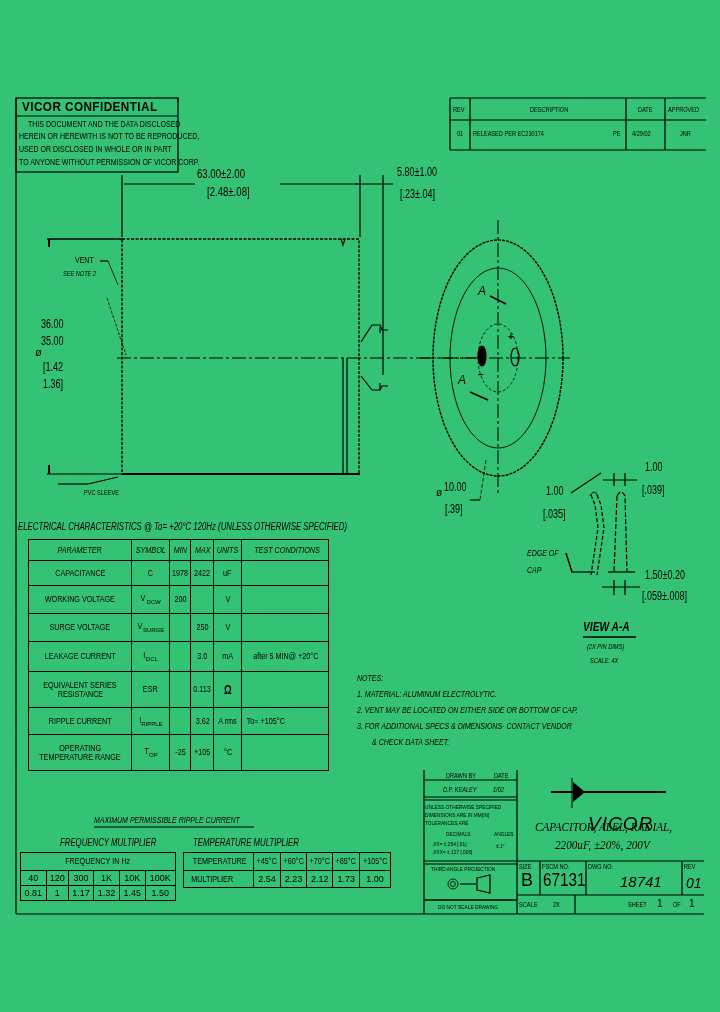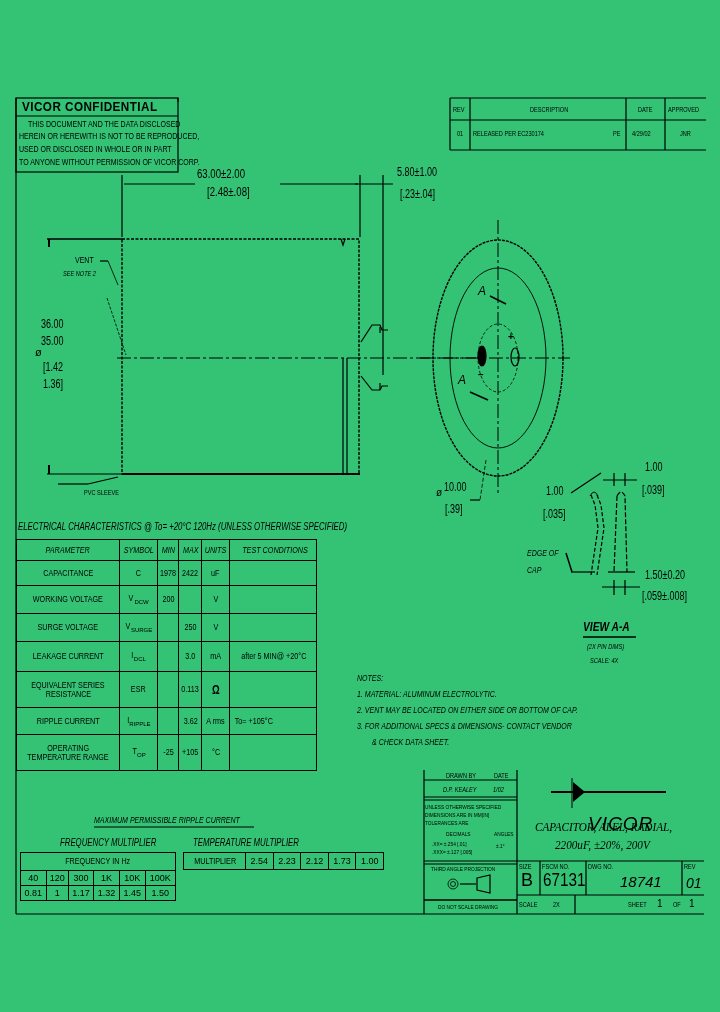--- a/index.html
+++ b/index.html
@@ -168,21 +168,21 @@
 <div class="t" style="left:642px;top:484px;font-size:12px;transform:scaleX(.75);transform-origin:left top;">[.039]</div>
 <div class="t sm ital" style="left:527px;top:549px;">EDGE OF</div>
 <div class="t sm ital" style="left:527px;top:566px;">CAP</div>
 <div class="t" style="left:645px;top:569px;font-size:12px;transform:scaleX(.75);transform-origin:left top;">1.50±0.20</div>
 <div class="t" style="left:642px;top:590px;font-size:12px;transform:scaleX(.75);transform-origin:left top;">[.059±.008]</div>
 <div class="t ital" style="left:583px;top:621px;font-size:12px;font-weight:bold;transform:scaleX(.85);transform-origin:left top;">VIEW A-A</div>
 <div class="t xs ital" style="left:587px;top:643px;">(2X PIN DIMS)</div>
 <div class="t xs ital" style="left:590px;top:657px;">SCALE: 4X</div>
 
 <div class="t ital" style="left:18px;top:522px;font-size:10px;transform:scaleX(.78);transform-origin:left top;">ELECTRICAL CHARACTERISTICS @ To= +20°C 120Hz (UNLESS OTHERWISE SPECIFIED)</div>
-<table class="g" style="left:16px;top:539px;width:292px;">
+<table class="g" style="left:28px;top:539px;width:292px;">
   <colgroup>
       <col style="width:102px">
       <col style="width:40px">
       <col style="width:25px">
       <col style="width:28px">
       <col style="width:30px">
       <col>
     </colgroup>
   <tbody>
       <tr style="height:21px">
@@ -289,22 +289,30 @@
 <table class="g" style="left:183px;top:852px;width:201px;">
   <colgroup>
       <col style="width:62px">
       <col>
       <col>
       <col>
       <col>
       <col>
     </colgroup>
   <tbody>
+      <tr style="height:18px">
+    <td style="text-align:left;padding-left:2px"><span class="cn">TEMPERATURE</span></td>
+    <td><span class="cn">+45°C</span></td>
+    <td><span class="cn">+60°C</span></td>
+    <td><span class="cn">+70°C</span></td>
+    <td><span class="cn">+85°C</span></td>
+    <td><span class="cn">+105°C</span></td>
+  </tr>
   <tr style="height:17px">
-    <td style="text-align:center;padding-left:2px"><span class="cn">MULTIPLIER</span></td>
+    <td style="text-align:left;padding-left:2px"><span class="cn">MULTIPLIER</span></td>
     <td>2.54</td>
     <td>2.23</td>
     <td>2.12</td>
     <td>1.73</td>
     <td>1.00</td>
   </tr>
 </tbody>
   </table>
 
 <div class="t xs" style="left:446px;top:772px;">DRAWN BY</div>

